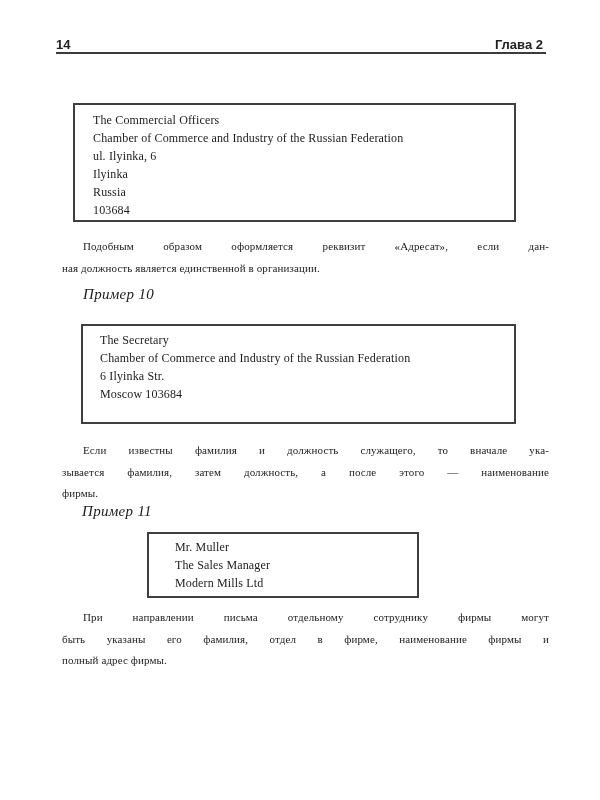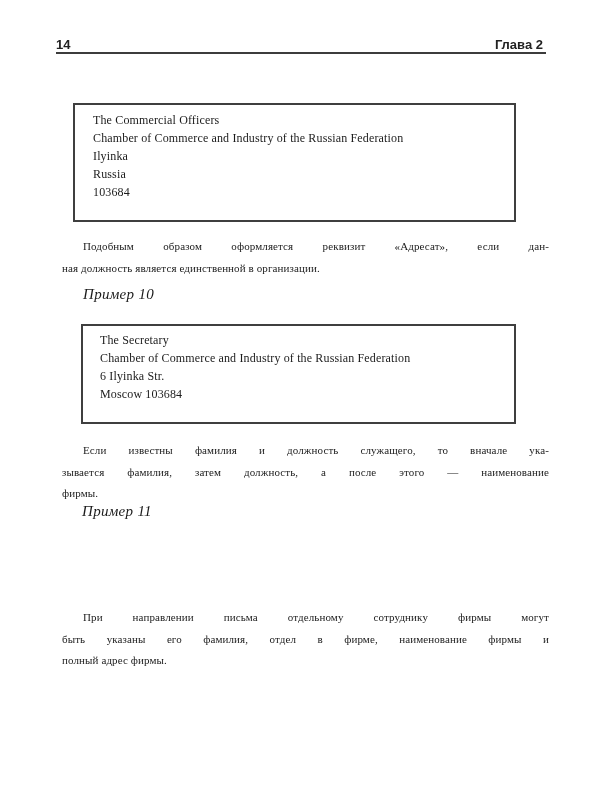--- a/index.html
+++ b/index.html
@@ -71,20 +71,21 @@
 <div class="page">
 
   <div class="abs hdr" id="hnum">14</div>
   <div class="abs hdr" id="hch">Глава 2</div>
   <div class="abs" id="hrule"></div>
 
   <div class="abs ex-label" id="ex9">Пример 9</div>
   <div class="abs addr-box" id="box1">
     <div class="addr-line">The Commercial Officers</div>
     <div class="addr-line">Chamber of Commerce and Industry of the Russian Federation</div>
+    <div class="addr-line">ul. Ilyinka, 6</div>
     <div class="addr-line">Ilyinka</div>
     <div class="addr-line">Russia</div>
     <div class="addr-line">103684</div>
   </div>
 
   <div class="abs para" id="para1">
     <div class="pline first stretch">Подобным образом оформляется реквизит «Адресат», если дан-</div>
     <div class="pline">ная должность является единственной в организации.</div>
   </div>
 
@@ -96,20 +97,25 @@
     <div class="addr-line">Moscow 103684</div>
   </div>
 
   <div class="abs para" id="para2">
     <div class="pline first stretch">Если известны фамилия и должность служащего, то вначале ука-</div>
     <div class="pline stretch">зывается фамилия, затем должность, а после этого — наименование</div>
     <div class="pline">фирмы.</div>
   </div>
 
   <div class="abs ex-label" id="ex11">Пример 11</div>
+  <div class="abs addr-box" id="box3">
+    <div class="addr-line">Mr. Muller</div>
+    <div class="addr-line">The Sales Manager</div>
+    <div class="addr-line">Modern Mills Ltd</div>
+  </div>
 
   <div class="abs para" id="para3">
     <div class="pline first stretch">При направлении письма отдельному сотруднику фирмы могут</div>
     <div class="pline stretch">быть указаны его фамилия, отдел в фирме, наименование фирмы и</div>
     <div class="pline">полный адрес фирмы.</div>
   </div>
 
 </div>
 
 </body></html>

